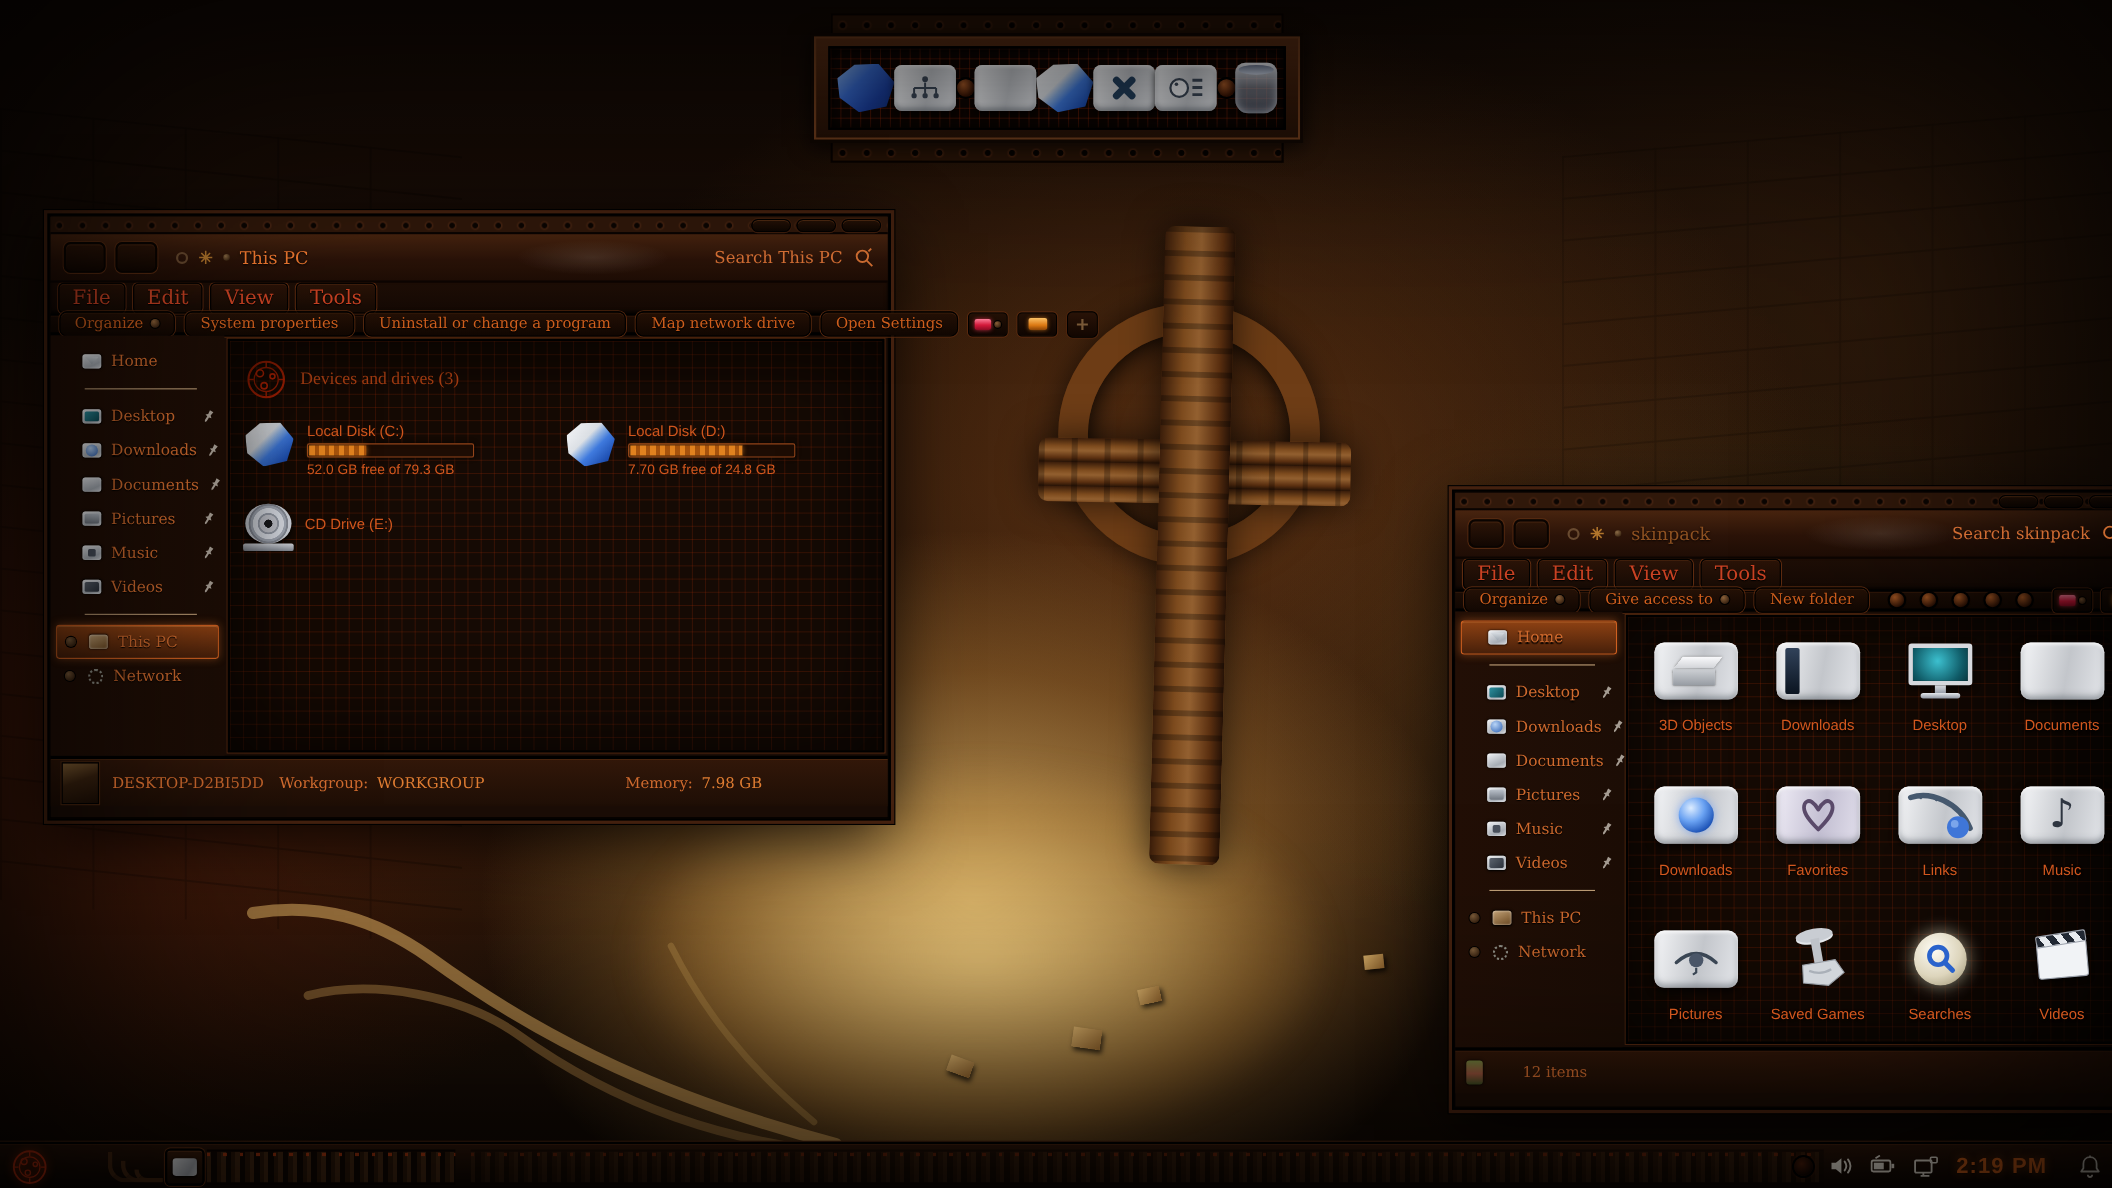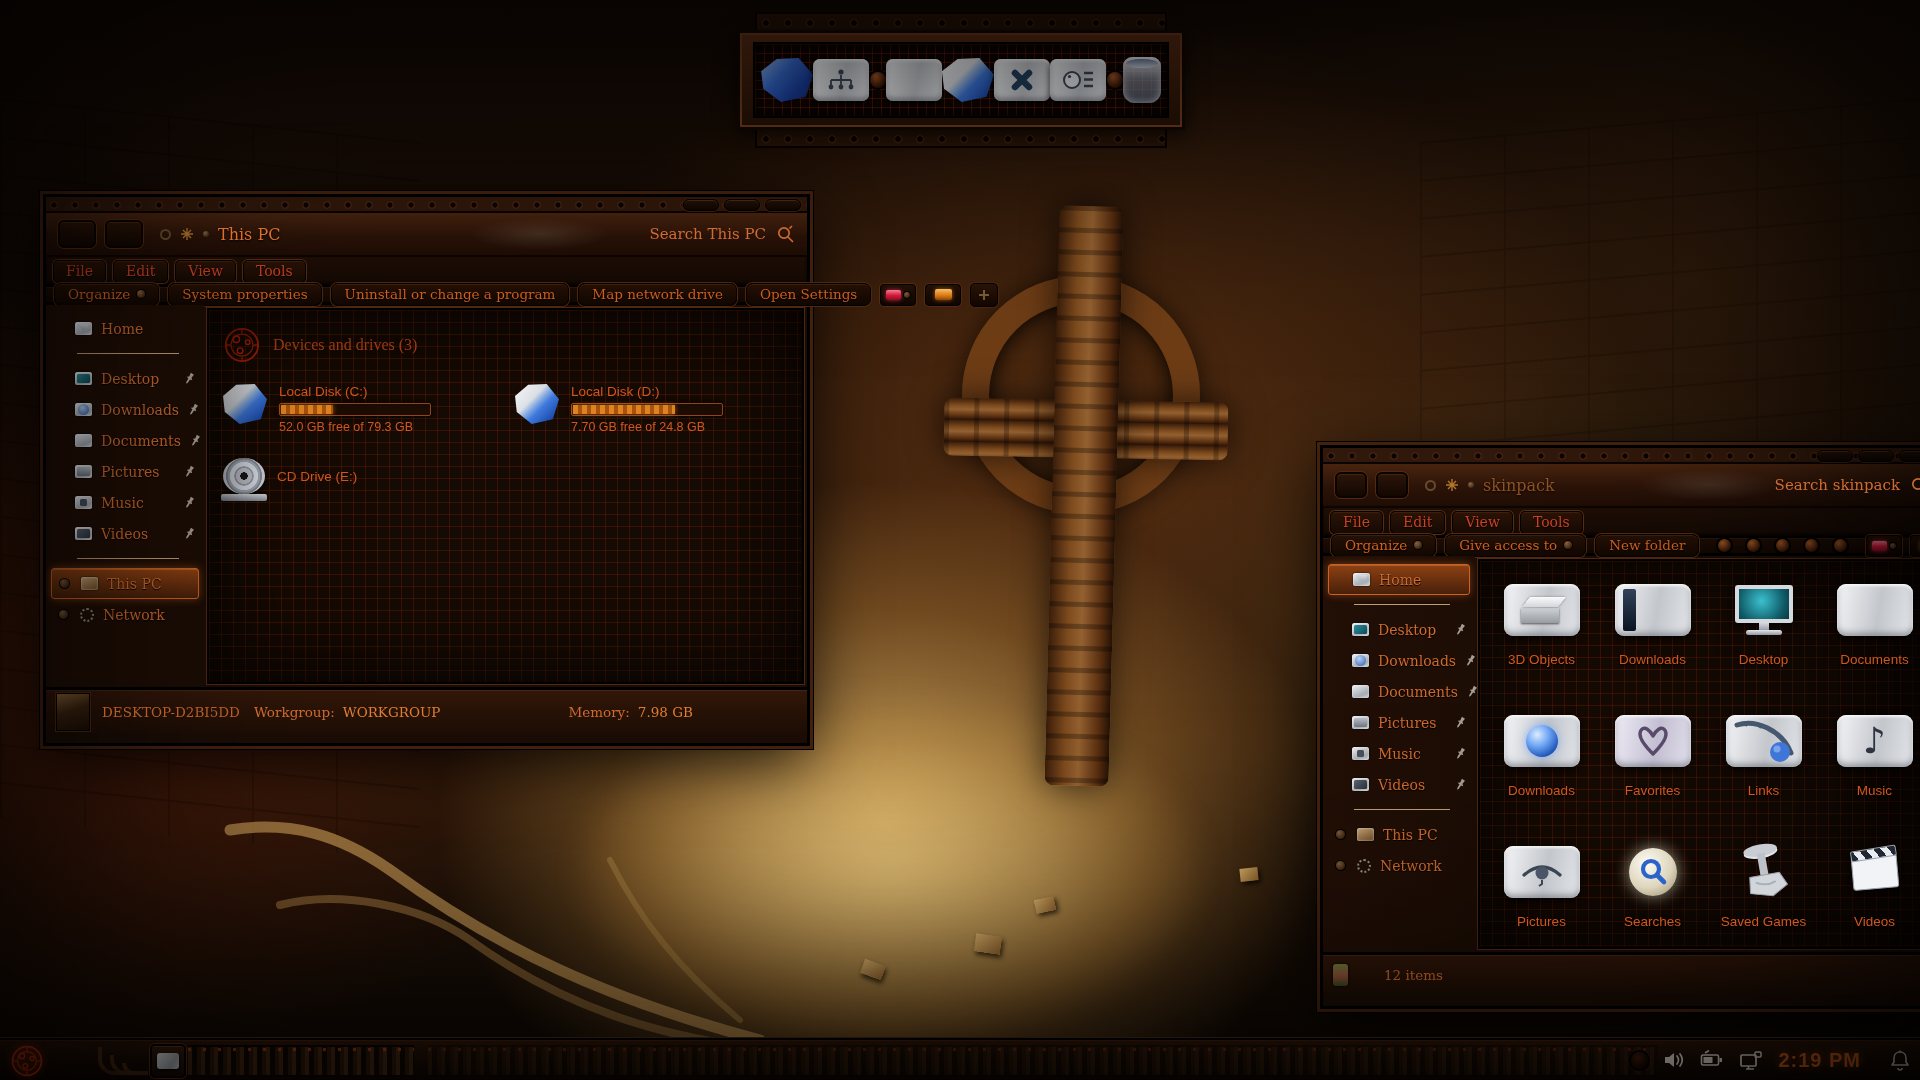--- a/index.html
+++ b/index.html
@@ -73,21 +73,21 @@
     background:radial-gradient(ellipse,rgba(200,180,160,.16),transparent 70%)}
   .navbtn{width:38px;height:28px;border-radius:6px;background:linear-gradient(180deg,#2c1508,#120702);
     border:2px solid #0a0401;box-shadow:0 0 0 1px #542910,inset 0 1px 1px rgba(255,150,80,.14)}
   .ring-knob{width:11px;height:11px;border-radius:50%;border:2px solid #77573a;opacity:.8;margin-left:8px}
   .tiny-knob{width:6px;height:6px;border-radius:50%;background:radial-gradient(circle at 35% 30%,#8a6a45,#241204)}
   .title-text{color:#dd6f2c;font-size:16px;text-shadow:0 1px 2px #000;z-index:1}
   .title-text.dim{color:#a05c26;opacity:.85}
   .search-area{margin-left:auto;display:flex;align-items:center;gap:10px;color:#cf6c33;font-size:15px;z-index:1}
   .menubar{height:30px;background:linear-gradient(180deg,#1e0e06,#140904);display:flex;gap:7px;align-items:center;
     padding:0 7px;border-bottom:2px solid #000;box-shadow:inset 0 -2px 3px rgba(0,0,0,.7)}
-  .menu-btn{padding:2px 12px 3px;color:#c94223;font-size:14px;border-radius:5px;background:linear-gradient(180deg,#2b1307,#150a04);
+  .menu-btn{padding:2px 12px 3px;color:#c94223;font-size:18px;border-radius:5px;background:linear-gradient(180deg,#2b1307,#150a04);
     border:1px solid #000;box-shadow:0 0 0 1px #5e2b10,inset 0 1px 0 rgba(255,140,60,.1);text-shadow:0 1px 1px #000}
   .toolbar{height:18px;background:linear-gradient(180deg,#1c0d05,#110702);display:flex;gap:9px;align-items:center;
     padding:0 8px;border-bottom:3px solid #000;box-shadow:inset 0 1px 0 rgba(255,130,50,.08)}
   .tb-btn{display:flex;align-items:center;gap:7px;padding:2px 13px 3px;color:#d2601e;font-size:13.5px;border-radius:7px;
     background:linear-gradient(180deg,#251106,#110702);border:1px solid #000;
     box-shadow:0 0 0 1px #55280f,inset 0 1px 0 rgba(255,140,60,.12);text-shadow:0 1px 1px #000;white-space:nowrap}
   .caret-knob{width:8px;height:8px;border-radius:50%;background:radial-gradient(circle at 35% 30%,#8a6038,#1c0d04);box-shadow:0 0 0 1px #000}
   .color-btn{width:36px;height:22px;border-radius:4px;background:linear-gradient(180deg,#241106,#0f0602);
     border:1px solid #000;box-shadow:0 0 0 1px #5a2a10;display:flex;align-items:center;justify-content:center;gap:3px}
   .chip-red{width:15px;height:10px;border-radius:2px;background:linear-gradient(180deg,#ff7e9a,#d81a3c 55%,#8e0c24);box-shadow:0 0 4px rgba(255,60,90,.7)}
@@ -679,40 +679,40 @@
                   <path d="M4 18 Q22 2 40 18" stroke="#3a4654" stroke-width="3.2" fill="none" stroke-linecap="round"></path>
                   <circle cx="22" cy="16" r="6.5" fill="#4a5668"></circle>
                   <path d="M22 23 v4 l-3 2" stroke="#3a4654" stroke-width="2" fill="none"></path>
                 </svg>
               </div>
             </div>
             <div class="flabel">Pictures</div>
           </div>
           <div class="folder">
             <div class="ficon">
-              <div class="orb">
-                <svg width="30" height="30" viewBox="0 0 30 30">
-                  <circle cx="13" cy="12" r="8" fill="none" stroke="#2a63cc" stroke-width="4.2"></circle>
-                  <path d="M19 18 L26 25" stroke="#2a63cc" stroke-width="4.6" stroke-linecap="round"></path>
-                </svg>
-              </div>
-            </div>
-            <div class="flabel">Searches</div>
-          </div>
-          <div class="folder">
-            <div class="ficon">
               <svg width="52" height="58" viewBox="0 0 52 58" style="transform:rotate(-10deg)">
                 <ellipse cx="26" cy="9" rx="17" ry="6" fill="#e3e6ea"></ellipse>
                 <ellipse cx="26" cy="7" rx="17" ry="6" fill="#c9cdd3"></ellipse>
                 <rect x="22" y="10" width="8" height="22" fill="#bfc3c9"></rect>
                 <path d="M11 32 L41 32 L47 45 L31 54 L9 48 Z" fill="#d2d6db" stroke="#9aa0a8" stroke-width="1"></path>
                 <path d="M16 38 q10 6 20 2" stroke="#aab0b8" stroke-width="2" fill="none"></path>
               </svg>
             </div>
             <div class="flabel">Saved Games</div>
+          </div>
+          <div class="folder">
+            <div class="ficon">
+              <div class="orb">
+                <svg width="30" height="30" viewBox="0 0 30 30">
+                  <circle cx="13" cy="12" r="8" fill="none" stroke="#2a63cc" stroke-width="4.2"></circle>
+                  <path d="M19 18 L26 25" stroke="#2a63cc" stroke-width="4.6" stroke-linecap="round"></path>
+                </svg>
+              </div>
+            </div>
+            <div class="flabel">Searches</div>
           </div>
           <div class="folder">
             <div class="ficon">
                 <div class="clap"></div>
               </div>
             <div class="flabel">Videos</div>
           </div>
         </div>
       </div>
     </div>

